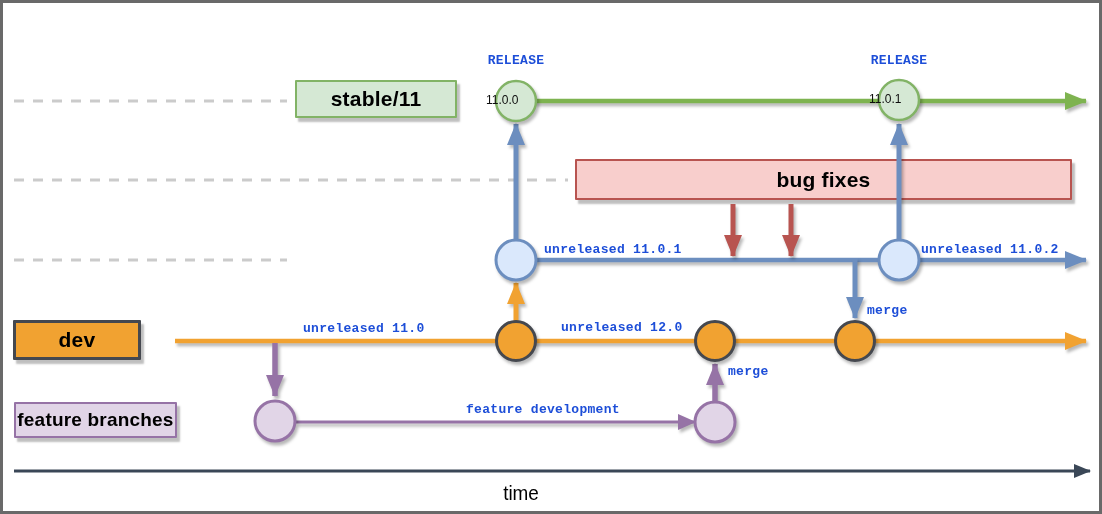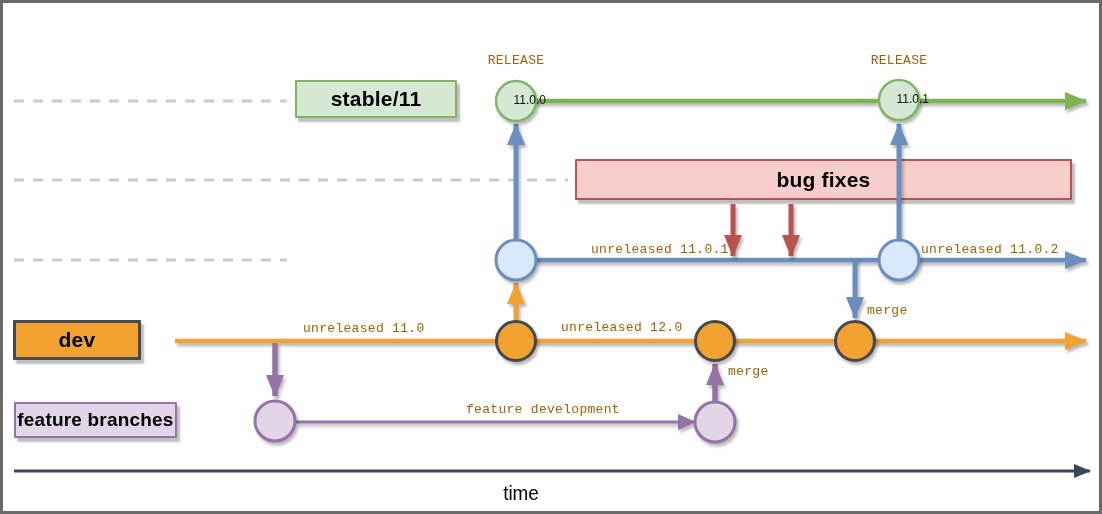--- a/index.html
+++ b/index.html
@@ -39,34 +39,34 @@
     background:#f1a231;border:3px solid #45484f;font-size:21px;}
   .box-feature{left:14px;top:402px;width:163px;height:36px;
     background:#e1d5e7;border:2.5px solid #9673a6;font-size:19px;}
   .box-bugfixes{left:575px;top:159px;width:497px;height:41px;
     background:#f8cecc;border:2.5px solid #b85450;font-size:21px;}
 
   
   .mono{
     position:absolute;
     font-family:"Liberation Mono", monospace;
-    font-size:13px;line-height:14px;color:#a16207;
-    white-space:nowrap;letter-spacing:0.3px;
+    font-size:13px;line-height:14px;color:#1d4ed8;
+    white-space:nowrap;letter-spacing:0.3px;font-weight:bold;
   }
   .node-label{
     position:absolute;
     font-family:"Liberation Sans", sans-serif;
     font-size:12px;line-height:13px;color:#0d0d0d;
-    text-align:right;white-space:nowrap;
+    text-align:left;white-space:nowrap;
   }
   .tag-release-1{left:471px;top:54px;width:90px;text-align:center;}
   .tag-release-2{left:854px;top:54px;width:90px;text-align:center;}
   .lbl-unrel-110{left:303px;top:322px;}
   .lbl-unrel-120{left:561px;top:321px;}
-  .lbl-unrel-1101{left:544px;top:243px;margin-left:47px;}
+  .lbl-unrel-1101{left:544px;top:243px;}
   .lbl-unrel-1102{left:921px;top:243px;}
   .lbl-featdev{left:466px;top:403px;}
   .lbl-merge-feature{left:728px;top:365px;}
   .lbl-merge-release{left:867px;top:304px;}
   .lbl-11-0-0{left:486px;top:94px;width:60px;}
   .lbl-11-0-1{left:869px;top:93px;width:60px;}
 
   .time-label{
     position:absolute;left:451px;top:481px;width:140px;
     text-align:center;font-size:21px;color:#000;

